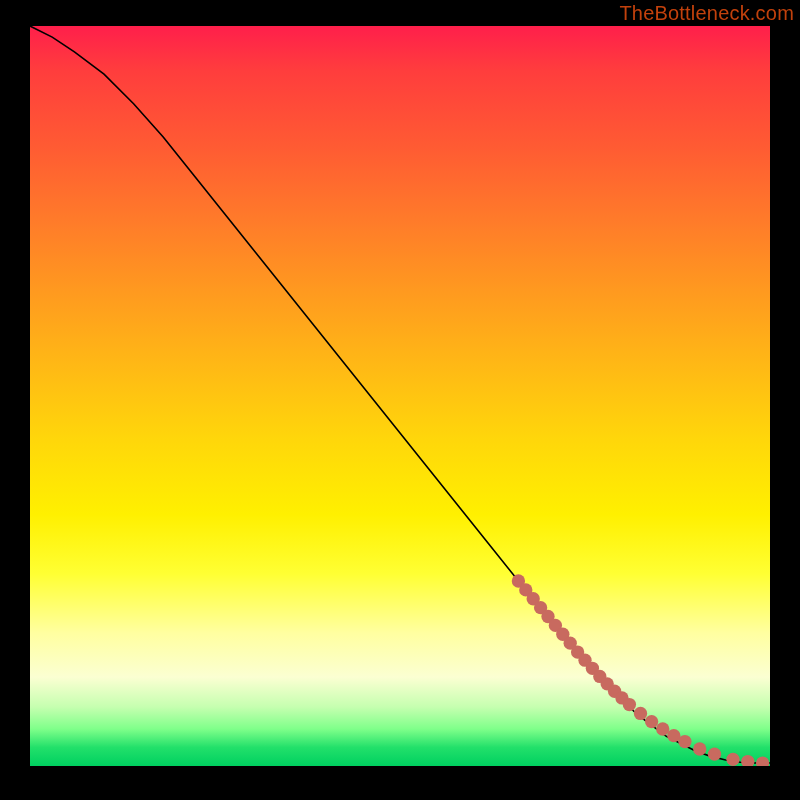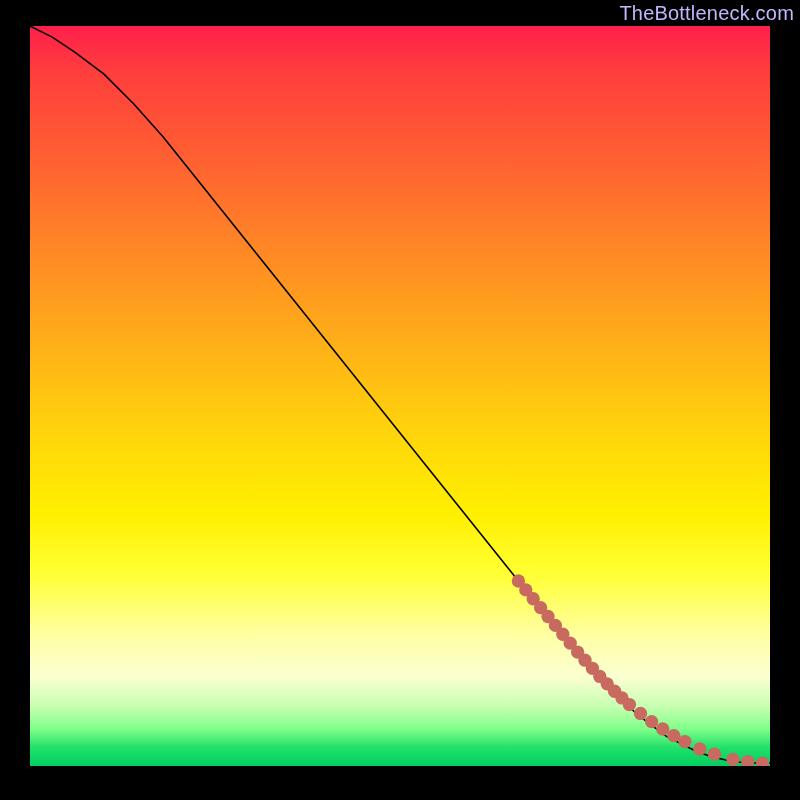--- a/index.html
+++ b/index.html
@@ -14,21 +14,21 @@
   .frame {
     position: relative;
     width: 800px;
     height: 800px;
     background: #000;
   }
   .watermark {
     position: absolute;
     top: 2px;
     right: 6px;
-    color: #c4b5fd;
+    color: #c2410c;
     font-size: 20px;
     font-weight: 500;
     letter-spacing: 0.2px;
     z-index: 5;
   }
   .plot-area {
     position: absolute;
     left: 30px;
     top: 26px;
     width: 740px;

